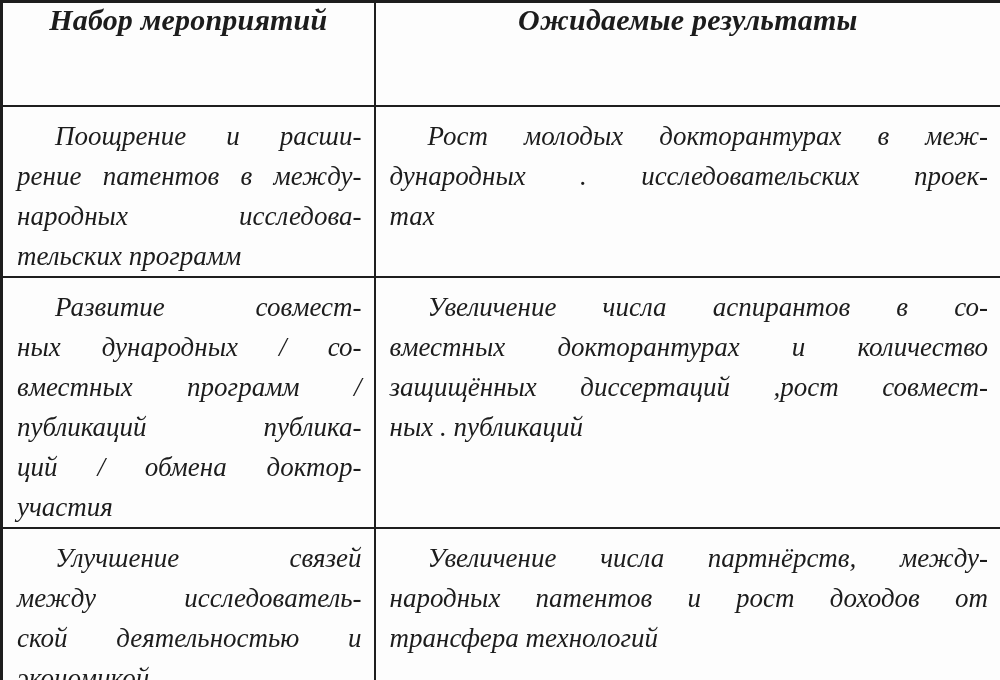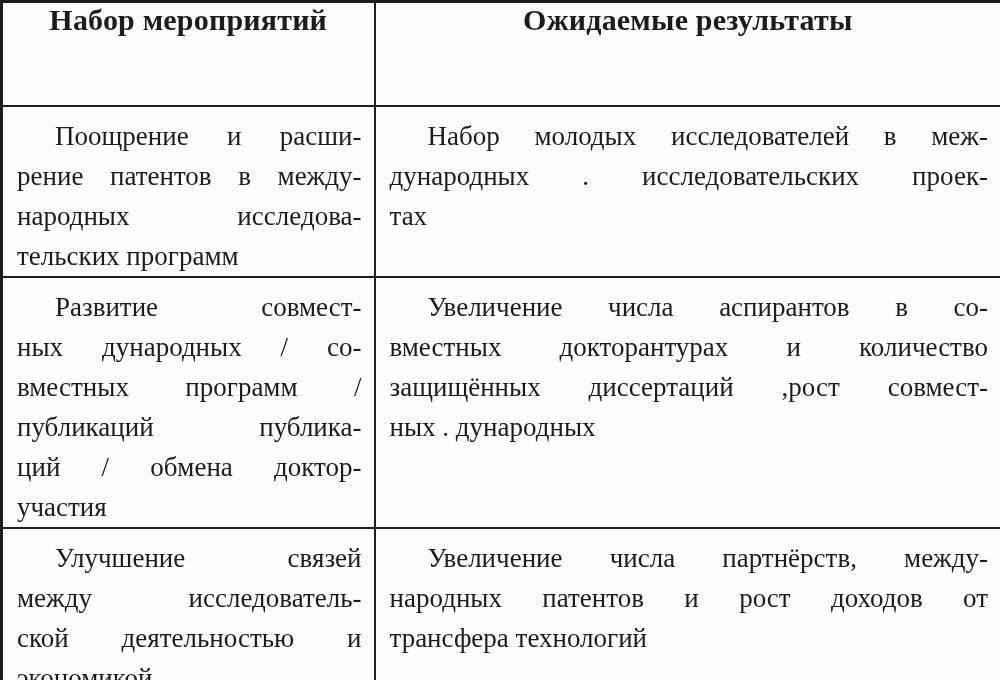--- a/index.html
+++ b/index.html
@@ -26,20 +26,21 @@
     border-collapse: collapse;
     table-layout: fixed;
     background: var(--bg);
     border: 3px solid var(--border);
   }
   table.outcomes th,
   table.outcomes td {
     border: 2px solid var(--border);
     vertical-align: top;
     overflow: hidden;
+    font-style: italic;
   }
   col.c-activity { width: 373px; }
   col.c-result  { width: 627px; }
 
   tr.row-header { height: 104px; }
   tr.row-1 { height: 167px; }
   tr.row-2 { height: 240px; }
   tr.row-3 { height: 169px; }
 
   th.hdr {
@@ -83,39 +84,39 @@
     </thead>
     <tbody>
       <tr class="row-1">
         <td class="cell">
             <div class="line first">Поощрение и расши-</div>
             <div class="line">рение патентов в между-</div>
             <div class="line">народных исследова-</div>
             <div class="line last">тельских программ</div>
           </td>
         <td class="cell">
-            <div class="line first">Набор молодых исследователей в меж-</div>
+            <div class="line first">Рост молодых докторантурах в меж-</div>
             <div class="line">дународных . исследовательских проек-</div>
             <div class="line last">тах</div>
           </td>
       </tr>
       <tr class="row-2">
         <td class="cell">
             <div class="line first">Развитие совмест-</div>
             <div class="line">ных дународных / со-</div>
             <div class="line">вместных программ /</div>
             <div class="line">публикаций публика-</div>
             <div class="line">ций / обмена доктор-</div>
             <div class="line last">участия</div>
           </td>
         <td class="cell">
             <div class="line first">Увеличение числа аспирантов в со-</div>
             <div class="line">вместных докторантурах и количество</div>
             <div class="line">защищённых диссертаций ,рост совмест-</div>
-            <div class="line last">ных . дународных</div>
+            <div class="line last">ных . публикаций</div>
           </td>
       </tr>
       <tr class="row-3">
         <td class="cell">
             <div class="line first">Улучшение связей</div>
             <div class="line">между исследователь-</div>
             <div class="line">ской деятельностью и</div>
             <div class="line last">экономикой</div>
           </td>
         <td class="cell">

